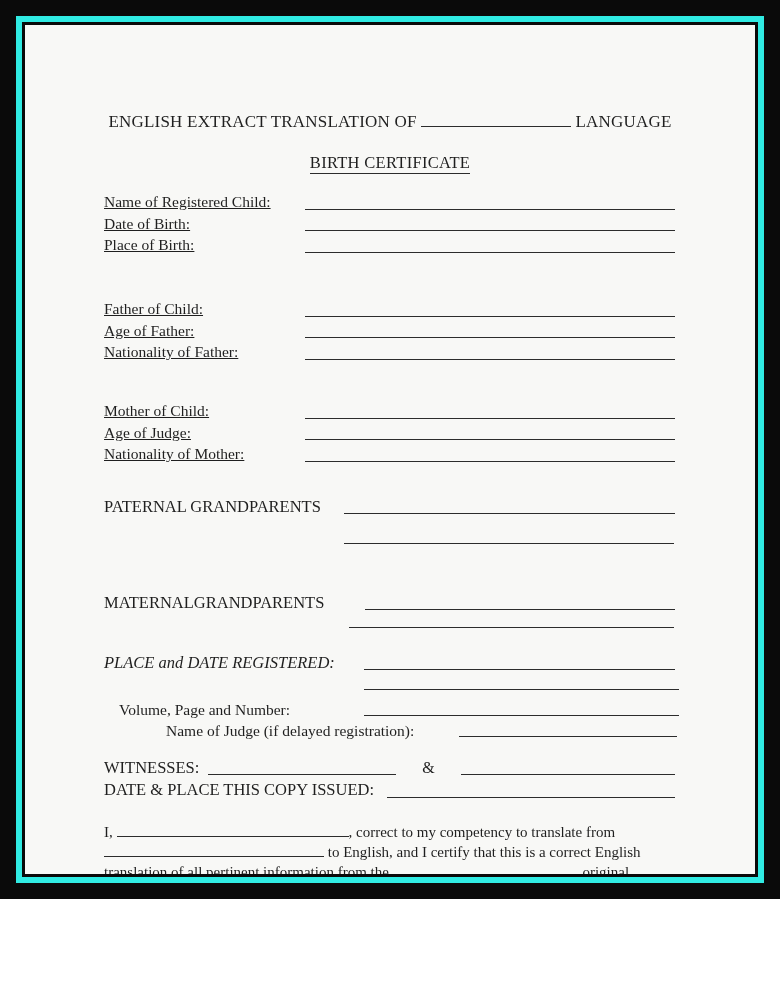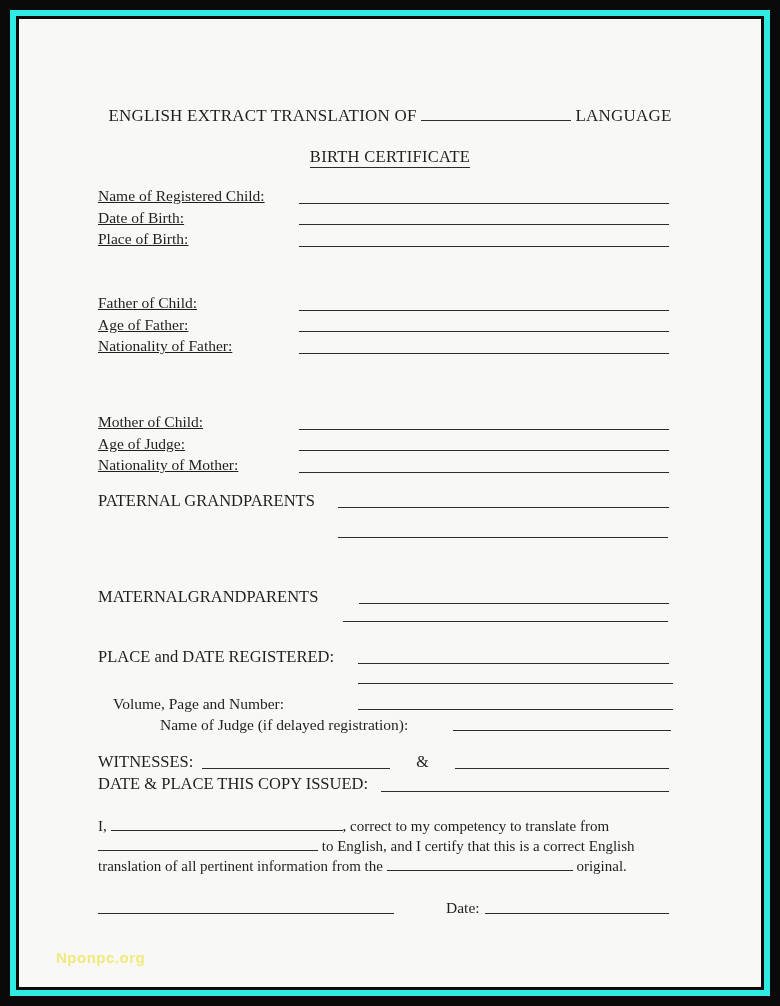--- a/index.html
+++ b/index.html
@@ -1,19 +1,19 @@
 <!DOCTYPE html>
 <html><head>
 <meta charset="utf-8">
 <style>
   html,body { margin:0; padding:0; background:#ffffff; }
   * { box-sizing:border-box; }
 
   
-  .frame-a { width:780px; height:1006px; background:#0a0a0a; padding:10px; }
+  .frame-a { width:780px; height:899px; background:#0a0a0a; padding:16px; }
   .frame-b { width:100%; height:100%; background:#30ebe3; padding:6px; }
   .frame-c { width:100%; height:100%; background:#0a0a0a; padding:3px; }
 
   .page {
     position:relative; width:100%; height:100%;
     background:#f8f8f6; color:#1f1f1f;
     font-family:"Liberation Serif","DejaVu Serif",serif;
     font-size:15.5px; overflow:hidden;
   }
 
@@ -88,21 +88,21 @@
           <div class="frow">
             <span class="lbl w201">Age of Father:</span>
             <span class="bl grow"></span>
           </div>
           <div class="frow">
             <span class="lbl w201">Nationality of Father:</span>
             <span class="bl grow"></span>
           </div>
         </div>
 
-        <div class="abs sec" style="top:392px;">
+        <div class="abs sec" style="top:375px;">
           <div class="frow">
             <span class="lbl w201">Mother of Child:</span>
             <span class="bl grow"></span>
           </div>
           <div class="frow">
             <span class="lbl w201">Age of Judge:</span>
             <span class="bl grow"></span>
           </div>
           <div class="frow">
             <span class="lbl w201">Nationality of Mother:</span>
@@ -120,21 +120,21 @@
 
         <div class="abs sec" style="top:568px;">
           <div class="frow" style="height:20px; line-height:20px;gap:16px;">
             <span class="lbl caps w245">MATERNALGRANDPARENTS</span>
             <span class="bl grow"></span>
           </div>
         </div>
         <div class="abs line" style="top:602px; left:324px; width:325px;"></div>
 
         <div class="abs sec" style="top:628px;">
-          <div class="frow" style="height:20px; line-height:20px;">
+          <div class="frow" style="height:20px; line-height:20px;font-style:italic;">
             <span class="lbl caps w260">PLACE and DATE REGISTERED:</span>
             <span class="bl grow"></span>
           </div>
         </div>
         <div class="abs line" style="top:664px; left:339px; width:315px;"></div>
         <div class="abs" style="top:675px; left:94px; width:560px;">
           <div class="frow" style="height:19px; line-height:19px;">
             <span class="lbl w245">Volume, Page and Number:</span>
             <span class="bl grow"></span>
           </div>

